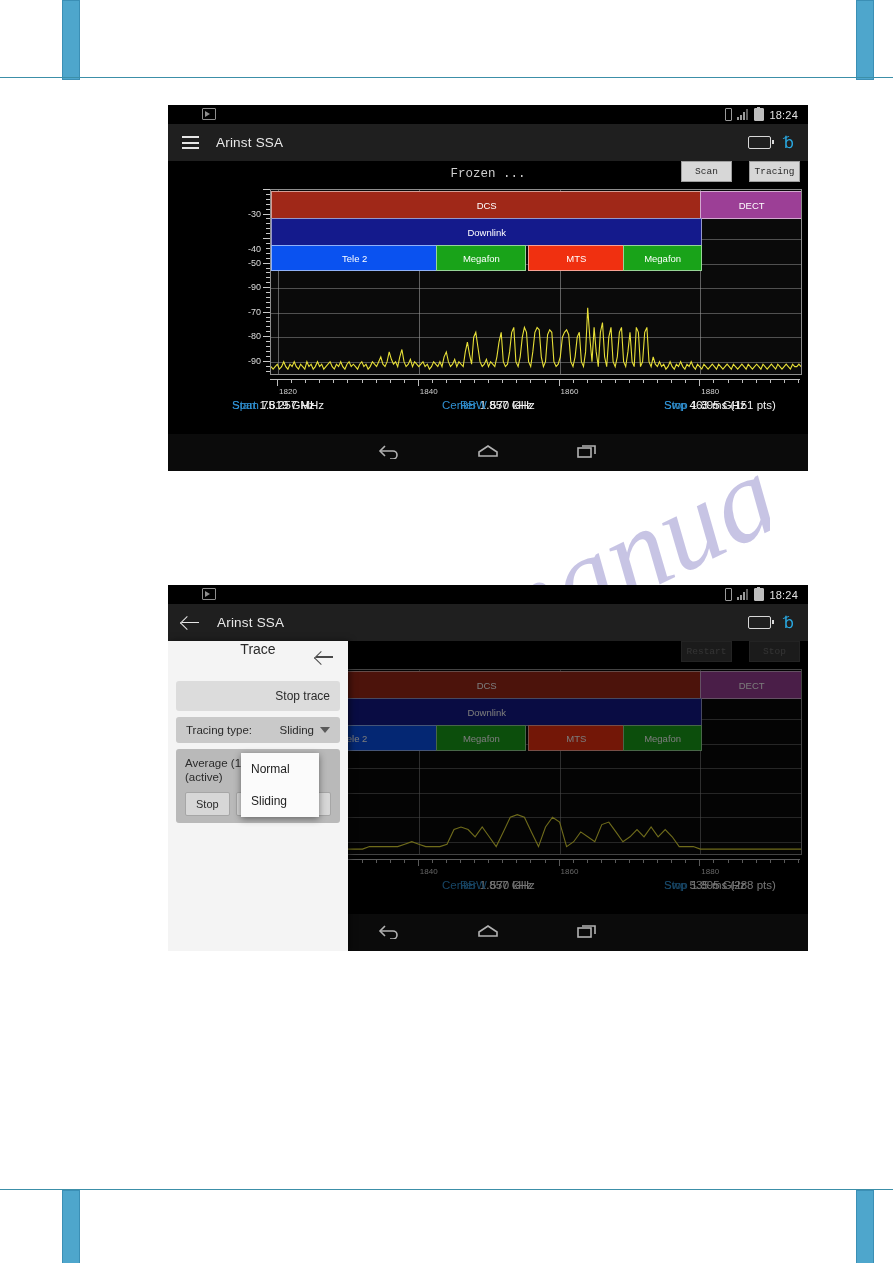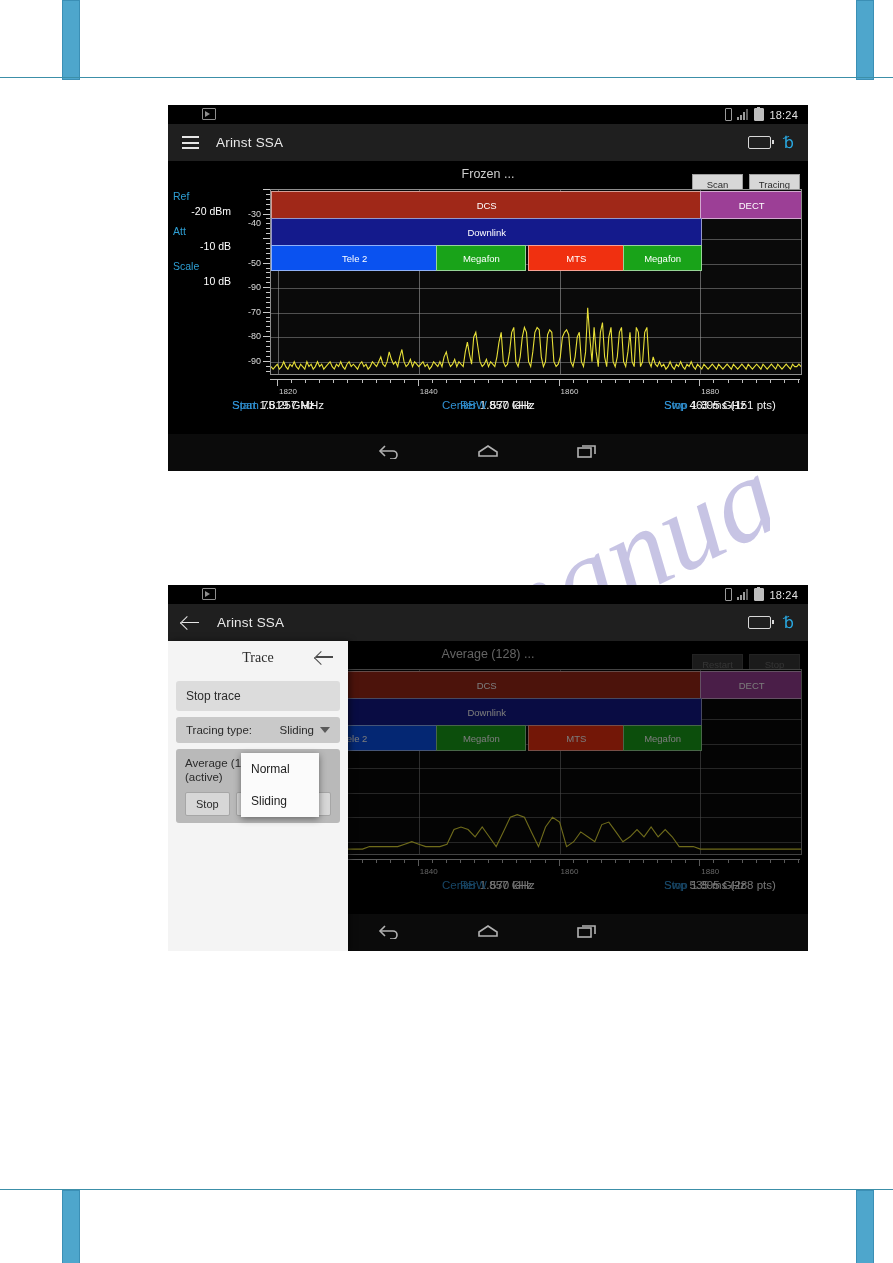--- a/index.html
+++ b/index.html
@@ -64,23 +64,23 @@
   .backarrow:after{content:"";position:absolute;left:0;top:2.5px;width:9px;height:9px;
     border-left:1.8px solid #e6e6e6;border-bottom:1.8px solid #e6e6e6;transform:rotate(45deg);}
   .app-title{color:#e8e8e8;font-size:13.5px;margin-left:17px;letter-spacing:.2px;}
   .appbar-right{position:absolute;right:14px;top:0;height:37px;display:flex;align-items:center;gap:13px;}
   .batt-wide{width:21px;height:11px;border:1.6px solid #d8d8d8;border-radius:2px;position:relative;}
   .batt-wide:after{content:"";position:absolute;right:-4px;top:2.5px;width:2px;height:4px;background:#d8d8d8;}
   .bt-ic{color:#29a8e0;font-size:16px;line-height:1;}
 
   
   .instr{position:relative;height:273px;background:#000;}
-  .instr-topbar{height:30px;position:relative;}
+  .instr-topbar{height:30px;position:relative;font-family:Liberation Mono, monospace;}
   .mode-text{position:absolute;left:0;right:0;top:6px;text-align:center;color:#cfcfcf;font-size:12.5px;}
-  .topbtns{position:absolute;right:8px;top:13px;display:flex;gap:6px;}
+  .topbtns{position:absolute;right:8px;top:0;display:flex;gap:17px;}
   .btn{background:#d7d7d7;color:#2b2b2b;font-size:9.5px;padding:4px 0;width:49px;text-align:center;
     border:1px solid #9e9e9e;cursor:pointer;}
   .btn.dim{background:#3a3a3a;color:#6d6d6d;border-color:#4a4a4a;}
 
   .left-labels{position:absolute;left:5px;top:30px;width:60px;color:#fff;font-size:10.5px;line-height:1;}
   .ll-key{color:#2e9fd4;}
   .ll-val{text-align:right;padding-right:2px;margin-top:4px;color:#ffffff;}
   .ll-grp{margin-bottom:10px;}
 
   .plot-wrap{position:absolute;left:64px;top:28px;width:568px;height:190px;}
@@ -111,28 +111,28 @@
   .navbar{height:37px;background:#0b0b0b;display:flex;align-items:center;justify-content:center;gap:76px;}
   .nav-ic{opacity:.85;}
 
   
   .scrim{position:absolute;left:0;top:0;width:100%;height:100%;background:rgba(0,0,0,.52);
     pointer-events:none;}
 
   
   .drawer{position:absolute;left:0;top:56px;width:180px;height:310px;background:#f4f4f4;
     box-shadow:2px 0 6px rgba(0,0,0,.5);z-index:6;overflow:hidden;}
-  .drawer-head{height:34px;display:flex;align-items:center;justify-content:center;position:relative;font-family:Liberation Serif, serif;}
+  .drawer-head{height:34px;display:flex;align-items:flex-start;justify-content:center;position:relative;}
   .drawer-title{font-size:14px;color:#2b2b2b;}
   .drawer-back{position:absolute;right:14px;top:9px;width:18px;height:14px;cursor:pointer;}
   .drawer-back:before{content:"";position:absolute;left:0;top:6px;width:17px;height:1.6px;background:#4a4a4a;}
   .drawer-back:after{content:"";position:absolute;left:0;top:2.5px;width:9px;height:9px;
     border-left:1.6px solid #4a4a4a;border-bottom:1.6px solid #4a4a4a;transform:rotate(45deg);}
   .d-item{margin:6px 8px;background:#dcdcdc;border-radius:3px;padding:8px 10px;font-size:12px;color:#2b2b2b;cursor:pointer;}
-  .d-item.center{text-align:left;}
+  .d-item.center{text-align:right;}
   .d-row{margin:6px 8px;background:#c9c9c9;border-radius:3px;padding:7px 10px;font-size:11.5px;color:#2b2b2b;
     display:flex;align-items:center;justify-content:space-between;cursor:pointer;}
   .d-block{margin:6px 8px;background:#b9b9b9;border-radius:3px;padding:7px 9px;color:#2b2b2b;}
   .d-block .lbl{font-size:11.5px;line-height:1.25;}
   .d-btnrow{display:flex;gap:6px;margin-top:7px;}
   .d-btn{flex:1;background:#d7d7d7;border:1px solid #a6a6a6;border-radius:2px;text-align:center;
     font-size:11px;padding:5px 0;color:#2b2b2b;cursor:pointer;}
   .caret{width:0;height:0;border-left:5px solid transparent;border-right:5px solid transparent;
     border-top:6px solid #5a5a5a;margin-left:6px;}
   .dropdown{position:absolute;left:73px;top:112px;width:78px;background:#fbfbfb;
@@ -186,34 +186,20 @@
 
   <div class="instr">
     <div class="instr-topbar">
       <div class="mode-text">Frozen ...</div>
       <div class="topbtns">
         <div class="btn">Scan</div>
         <div class="btn">Tracing</div>
       </div>
     </div>
 
-    <div class="left-labels">
-      <div class="ll-grp">
-        <div class="ll-key">Ref</div>
-        <div class="ll-val">-20 dBm</div>
-      </div>
-      <div class="ll-grp">
-        <div class="ll-key">Att</div>
-        <div class="ll-val">-10 dB</div>
-      </div>
-      <div class="ll-grp">
-        <div class="ll-key">Scale</div>
-        <div class="ll-val">10  dB</div>
-      </div>
-    </div>
 
     <div class="plot-wrap">
       <div class="yaxis">
           <div class="yruler">
             <div class="ymark" style="top: 0px; width: 7px; right: 0px;"></div>
             <div class="ymark" style="top: 4.90667px; width: 4px; right: 0px;"></div>
             <div class="ymark" style="top: 9.81333px; width: 4px; right: 0px;"></div>
             <div class="ymark" style="top: 14.72px; width: 4px; right: 0px;"></div>
             <div class="ymark" style="top: 19.6267px; width: 4px; right: 0px;"></div>
             <div class="ymark" style="top: 24.5333px; width: 7px; right: 0px;"></div>
@@ -244,21 +230,21 @@
             <div class="ymark" style="top: 147.2px; width: 7px; right: 0px;"></div>
             <div class="ymark" style="top: 152.107px; width: 4px; right: 0px;"></div>
             <div class="ymark" style="top: 157.013px; width: 4px; right: 0px;"></div>
             <div class="ymark" style="top: 161.92px; width: 4px; right: 0px;"></div>
             <div class="ymark" style="top: 166.827px; width: 4px; right: 0px;"></div>
             <div class="ymark" style="top: 171.733px; width: 7px; right: 0px;"></div>
             <div class="ymark" style="top: 176.64px; width: 4px; right: 0px;"></div>
             <div class="ymark" style="top: 181.547px; width: 4px; right: 0px;"></div>
           </div>
           <div class="ytick" style="top: 24.5333px; right: 9px;">-30</div>
-          <div class="ytick" style="top: 34px; right: 9px;">-40</div>
+          <div class="ytick" style="top: 60px; right: 9px;">-40</div>
           <div class="ytick" style="top: 73.6px; right: 9px;">-50</div>
           <div class="ytick" style="top: 98.1333px; right: 9px;">-90</div>
           <div class="ytick" style="top: 122.667px; right: 9px;">-70</div>
           <div class="ytick" style="top: 147.2px; right: 9px;">-80</div>
           <div class="ytick" style="top: 171.733px; right: 9px;">-90</div>
         </div>
       <div class="plot" id="plot1">
           <div class="gridline" style="top: 24.5333px;"></div>
           <div class="gridline" style="top: 49.0667px;"></div>
           <div class="gridline" style="top: 73.6px;"></div>
@@ -381,21 +367,20 @@
     <div class="backarrow"></div>
     <div class="app-title">Arinst SSA</div>
     <div class="appbar-right">
       <span class="batt-wide"></span>
       <span class="bt-ic">␢</span>
     </div>
   </div>
 
   <div class="instr">
     <div class="instr-topbar">
-      <div class="mode-text">Average (128) ...</div>
       <div class="topbtns">
         <div class="btn dim">Restart</div>
         <div class="btn dim">Stop</div>
       </div>
     </div>
 
     <div class="plot-wrap">
       <div class="plot" id="plot2">
           <div class="gridline" style="top: 24.5333px;"></div>
           <div class="gridline" style="top: 49.0667px;"></div>

